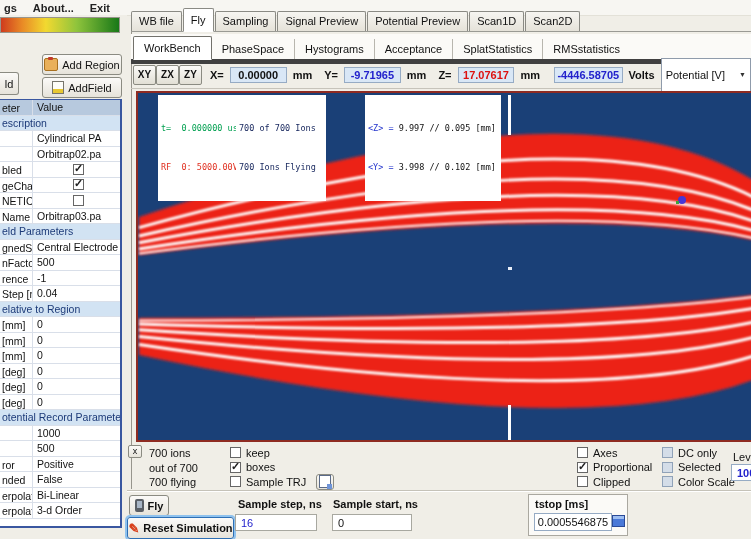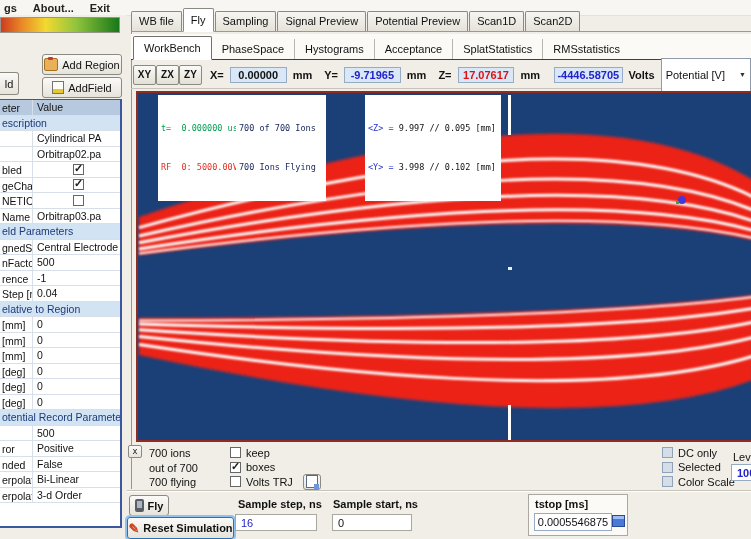--- a/index.html
+++ b/index.html
@@ -43,21 +43,21 @@
   .main{position:absolute;left:127px;top:0;width:624px;height:539px;}
   .page-left-border{position:absolute;left:4px;top:31px;height:458px;border-left:1px solid #97958d;}
 
   .tabrow1{position:absolute;left:4px;top:9px;right:0;height:22px;border-bottom:1px solid #9a9a94;
            display:flex;align-items:flex-end;}
   .tab{height:19px;line-height:19px;padding:0 7px;background:linear-gradient(#f6f5f1,#e5e2d9);
        border:1px solid #8a8a84;border-bottom:none;border-radius:2px 2px 0 0;margin-right:1px;cursor:default;}
   .tab.active{height:22px;line-height:22px;background:#fff;margin-bottom:-1px;border-bottom:1px solid #fff;z-index:2;position:relative;}
 
   .subtabrow{position:absolute;left:4px;top:34px;right:0;height:25px;background:#fbfaf7;
-             border-bottom:1px solid #404040;display:flex;align-items:flex-end;padding-left:2px;}
+             border-bottom:5px solid #404040;display:flex;align-items:flex-end;padding-left:2px;}
   .subtab{height:20px;line-height:20px;padding:0 10px;border-right:1px solid #b8b6ae;cursor:default;}
   .subtab:last-child{border-right:none;}
   .subtab.active{background:#fff;border:1px solid #72716b;border-bottom:1px solid #fff;border-radius:2px 2px 0 0;
                  margin-bottom:-1px;height:22px;line-height:22px;z-index:2;position:relative;}
 
   .toolbar{position:absolute;left:4px;top:61px;right:0;height:27px;border-bottom:1px solid #c6c3ba;
            display:flex;align-items:center;gap:6px;padding-left:2px;font-weight:bold;}
   .viewbtn{width:21px;height:18px;background:linear-gradient(#fbfaf8,#e2dfd5);border:1px solid #8b8b82;
            border-radius:2px;font-size:10px;font-weight:bold;display:flex;align-items:center;justify-content:center;margin-right:-4px;}
   .viewbtn + .viewbtn{margin-left:2px;}
@@ -222,20 +222,24 @@
         </div>
         <div class="prow">
           <div class="lc">[deg]</div>
           <div class="vc">0</div>
         </div>
         <div class="prow section">
           <div class="sec">otential Record Parameters</div>
         </div>
         <div class="prow">
           <div class="lc"></div>
+          <div class="vc">1000</div>
+        </div>
+        <div class="prow">
+          <div class="lc"></div>
           <div class="vc">500</div>
         </div>
         <div class="prow">
           <div class="lc">ror</div>
           <div class="vc">Positive</div>
         </div>
         <div class="prow">
           <div class="lc">nded</div>
           <div class="vc">False</div>
         </div>
@@ -357,24 +361,38 @@
           <label class="cbrow">
             <span class="cb"></span>
             <span>keep</span>
           </label>
           <label class="cbrow">
             <span class="cb checked"></span>
             <span>boxes</span>
           </label>
           <label class="cbrow">
             <span class="cb"></span>
-            <span>Volts TRJ</span>
+            <span>Sample TRJ</span>
             <span class="btn mini-btn">
               <span class="trj-icon"></span>
             </span>
+          </label>
+        </div>
+      <div class="cbgroup cbg-b" id="cbg-b">
+          <label class="cbrow">
+            <span class="cb"></span>
+            <span>Axes</span>
+          </label>
+          <label class="cbrow">
+            <span class="cb checked"></span>
+            <span>Proportional</span>
+          </label>
+          <label class="cbrow">
+            <span class="cb"></span>
+            <span>Clipped</span>
           </label>
         </div>
       <div class="cbgroup cbg-c" id="cbg-c">
           <label class="cbrow">
             <span class="cb disabled"></span>
             <span>DC only</span>
           </label>
           <label class="cbrow">
             <span class="cb disabled"></span>
             <span>Selected</span>

